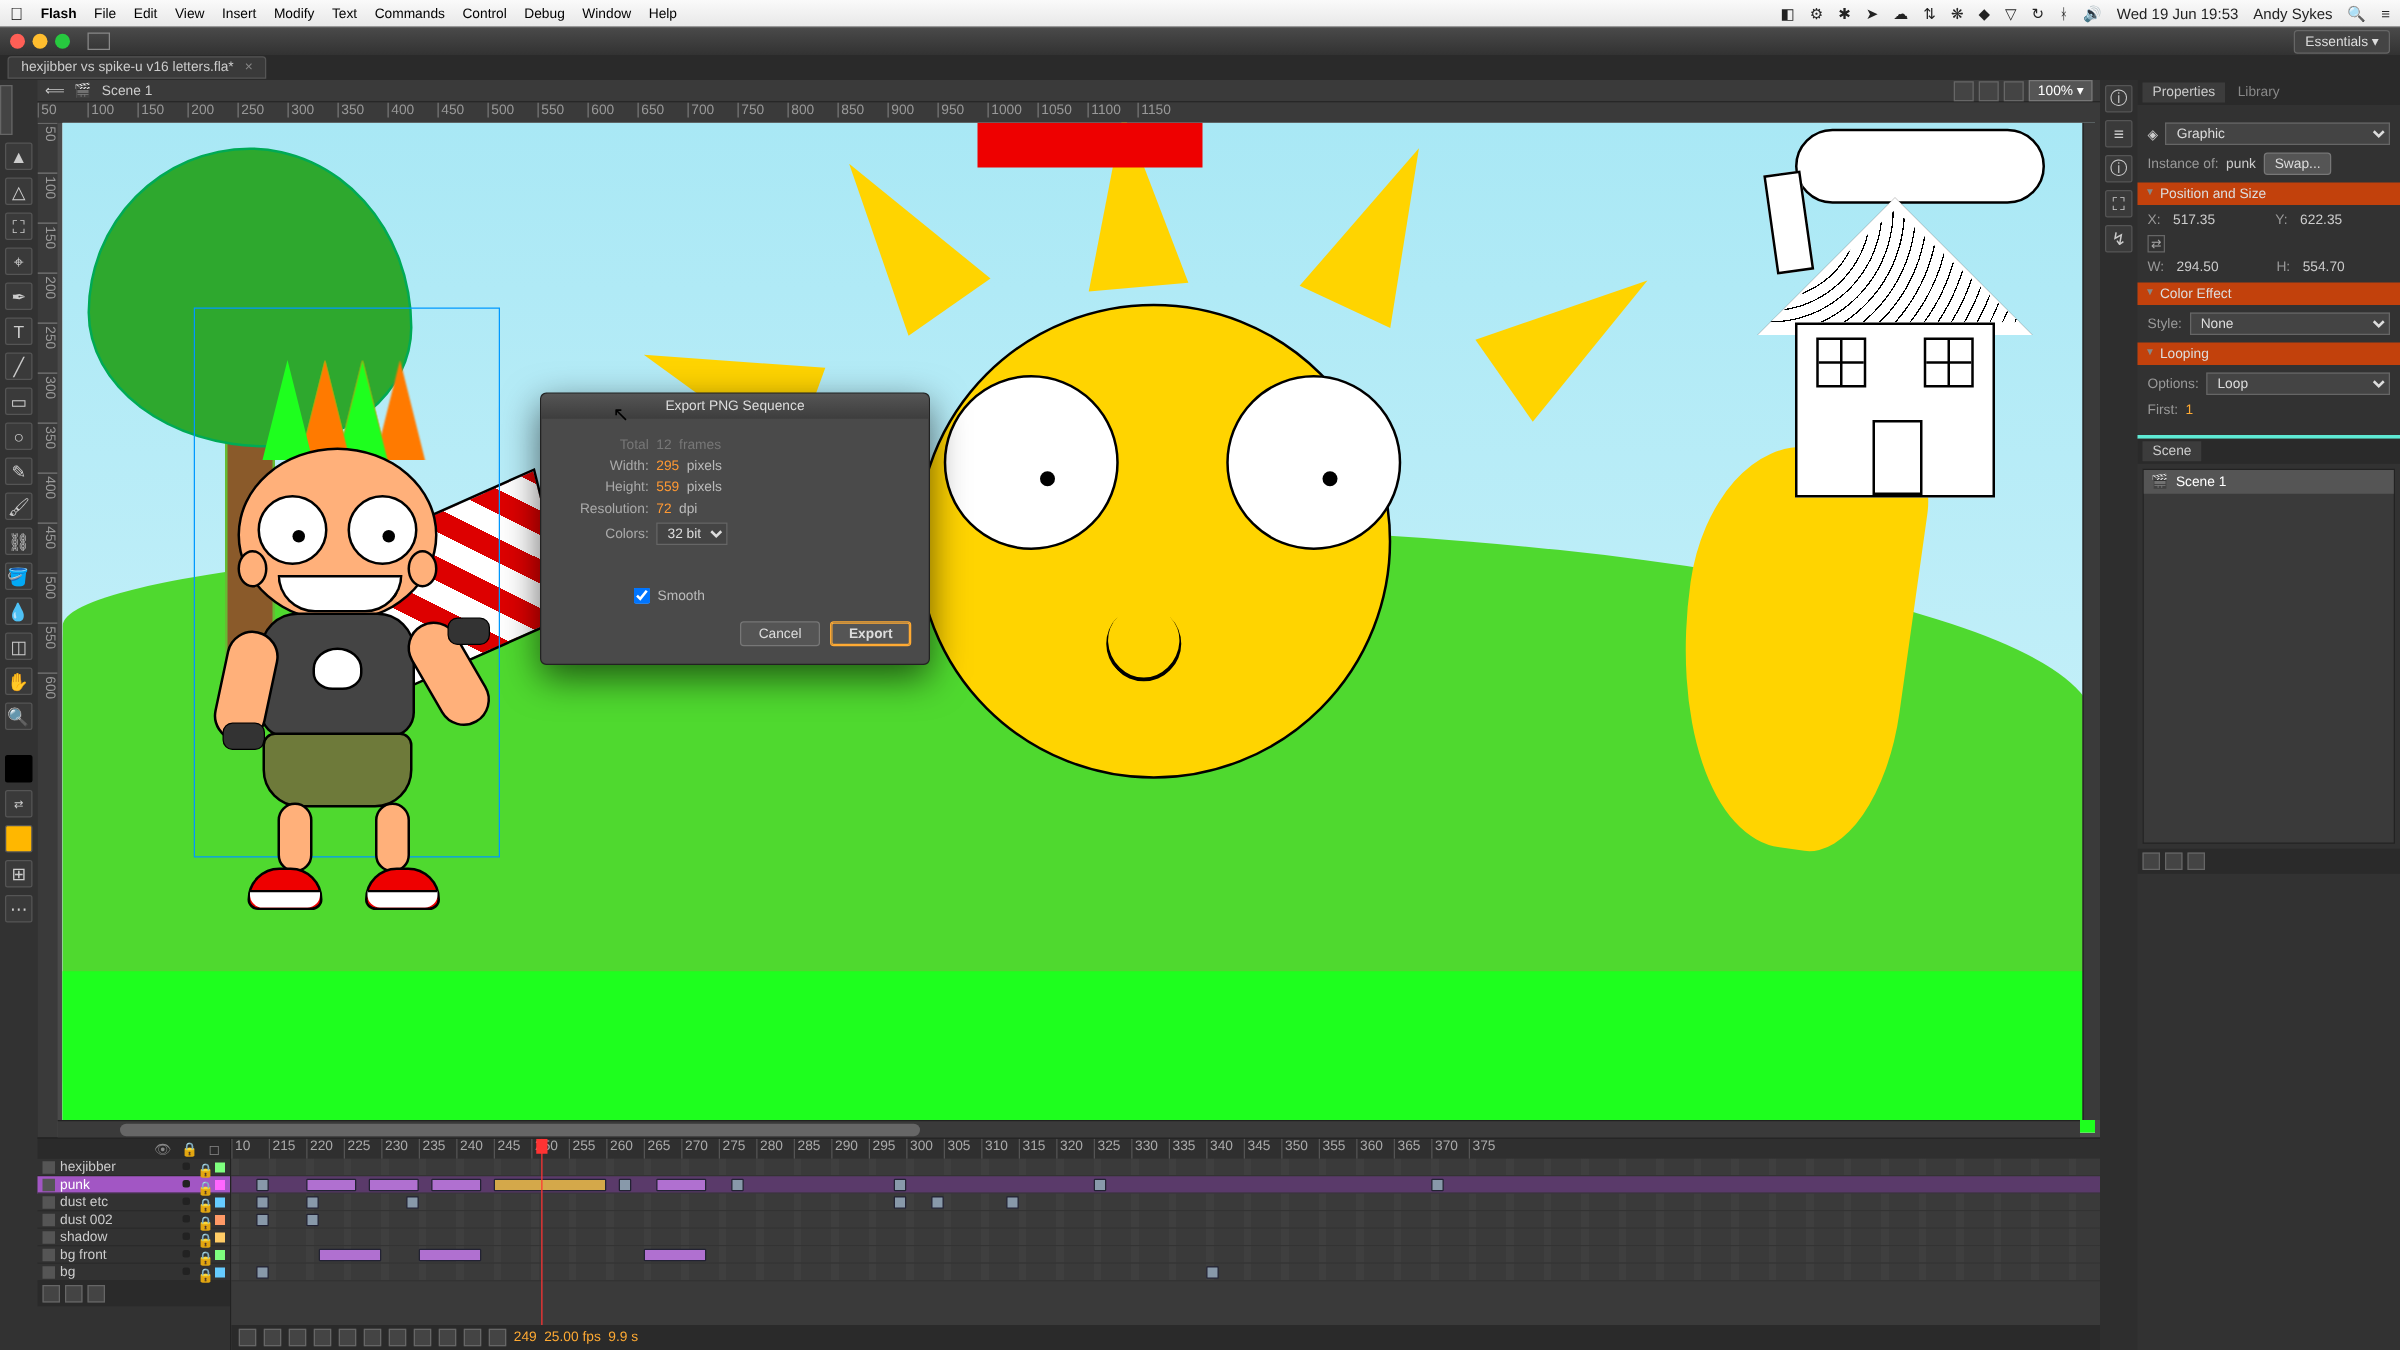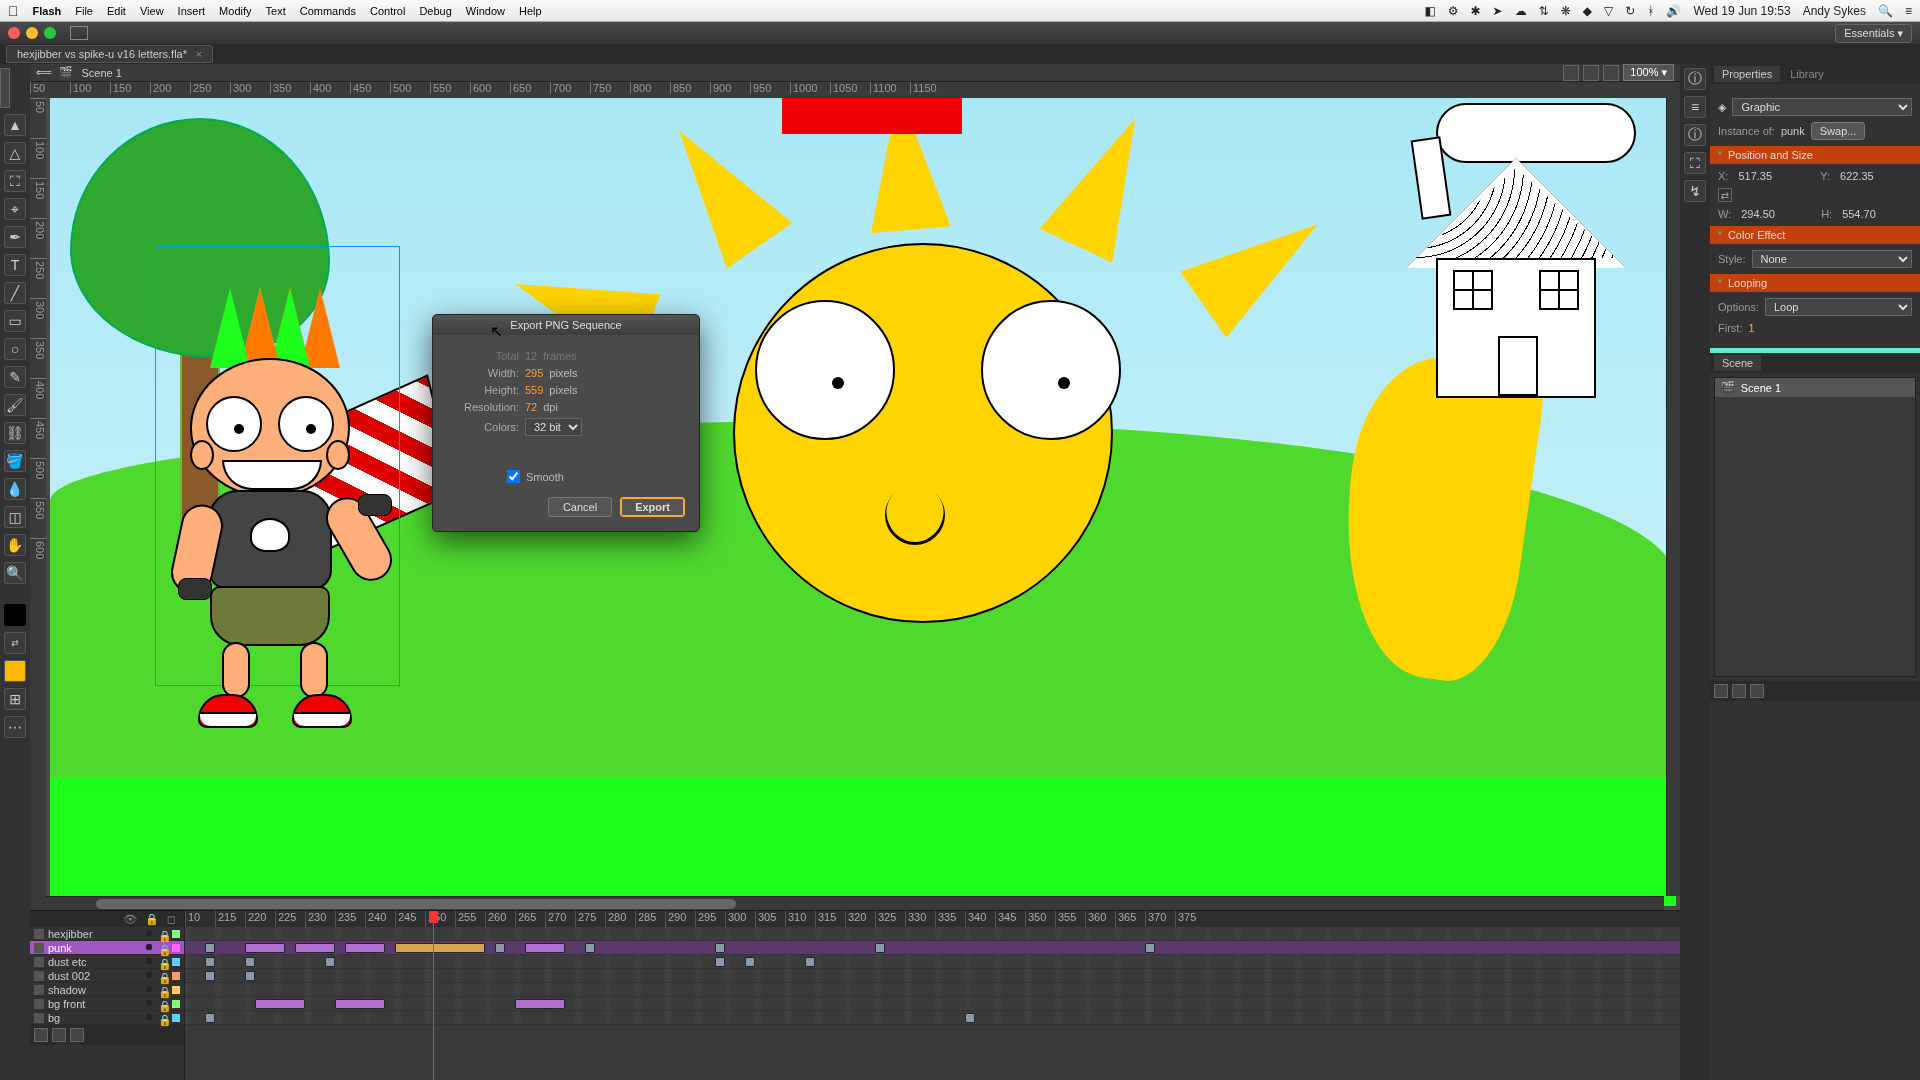--- a/index.html
+++ b/index.html
@@ -122,21 +122,21 @@
 .punk .shoe::after { content: ""; position: absolute; bottom: 0; left: 0; right: 0; height: 12px; background: #fff; border-top: 2px solid #000; border-radius: 0 0 10px 10px; }
 .punk .shoe.l { top: 396px; left: 48px; }
 .punk .shoe.r { top: 396px; right: 48px; }
 .punk .shadow { position: absolute; top: 418px; left: 40px; width: 200px; height: 30px; background: rgba(0,0,0,.25); border-radius: 50%; z-index: -1; }
 .picnic { position: absolute; top: 310px; left: 230px; width: 170px; height: 120px; background:
   repeating-linear-gradient(45deg, #d00 0 16px, #fff 16px 32px),
   repeating-linear-gradient(-45deg, #d00 0 16px, #fff 16px 32px);
   border: 2px solid #000; transform: rotate(-24deg) skewX(-10deg); }
 
 
-.dialog { position: absolute; left: 382px; top: 216px; width: 268px; background: #4a4a4a; border: 1px solid #222; box-shadow: 0 10px 30px rgba(0,0,0,.6); border-radius: 5px; }
+.dialog { position: absolute; left: 382px; top: 216px; width: 312px; background: #4a4a4a; border: 1px solid #222; box-shadow: 0 10px 30px rgba(0,0,0,.6); border-radius: 5px; }
 .dialog .titlebar { height: 20px; background: linear-gradient(#555, #3d3d3d); color: #ddd; text-align: center; line-height: 20px; border-radius: 5px 5px 0 0; font-size: 11px; position: relative; }
 .dialog .content { padding: 10px 14px 14px; color: #bbb; }
 .dialog .row { display: flex; align-items: center; gap: 6px; margin: 5px 0; }
 .dialog .row .lbl { width: 72px; text-align: right; color: #aaa; }
 .dialog .row .val { color: #ff9933; }
 .dialog .row.dim .lbl, .dialog .row.dim .unit { color: #777; }
 .dialog select { background: #444; color: #ddd; border: 1px solid #666; padding: 1px 4px; }
 .dialog .check { display: flex; align-items: center; gap: 6px; margin-left: 60px; margin-top: 34px; }
 .dialog .buttons { display: flex; justify-content: flex-end; gap: 8px; margin-top: 14px; }
 .dialog button { background: #555; color: #ddd; border: 1px solid #777; padding: 3px 14px; border-radius: 3px; }
@@ -185,21 +185,21 @@
 .prop-panel { padding: 8px; color: #ccc; }
 .prop-row { display: flex; align-items: center; gap: 6px; margin: 6px 0; }
 .prop-row .lbl { color: #999; }
 .prop-row select, .prop-row input { background: #444; color: #ddd; border: 1px solid #666; padding: 1px 4px; flex: 1; }
 .prop-row .num { color: #ffaa33; }
 .section-head { background: #c2410c; color: #ddd; padding: 3px 6px; margin: 6px -8px; display: flex; gap: 4px; }
 .section-head::before { content: "▼"; font-size: 8px; color: #888; }
 .swap-btn { background: #555; color: #ddd; border: 1px solid #777; padding: 2px 8px; border-radius: 3px; }
 .xy-grid { display: grid; grid-template-columns: auto 1fr auto 1fr; gap: 4px 10px; align-items: center; }
 .xy-grid .l { text-align: right; color: #999; }
-.scene-panel { border-top: 5px solid #5eead4; text-align: right; }
+.scene-panel { border-top: 3px solid #5eead4; text-align: right; }
 .scene-list { background: #3a3a3a; margin: 4px; height: 300px; border: 1px solid #222; }
 .scene-item { padding: 3px 6px; background: #555; color: #fff; display: flex; align-items: center; gap: 6px; }
 .link-icn { width: 14px; height: 14px; border: 1px solid #666; display: inline-flex; align-items: center; justify-content: center; color: #aaa; font-size: 10px; }
 </style>
 </head>
 <body>
 
 <div class="mac-menubar">
   <div class="left">
     <span class="apple"></span>
@@ -596,20 +596,36 @@
                 <div class="kf mg" style="left: 70px; width: 50px;"></div>
                 <div class="kf mg" style="left: 150px; width: 50px;"></div>
                 <div class="kf mg" style="left: 330px; width: 50px;"></div>
               </div>
               <div class="tl-row">
                 <div class="kf" style="left: 20px; width: 10px;"></div>
                 <div class="kf" style="left: 780px; width: 10px;"></div>
               </div>
             </div>
           <div class="playhead"></div>
+          <div class="tl-footer" style="position:absolute;bottom:0;left:0;right:0">
+            <div class="sp"></div>
+            <div class="sp"></div>
+            <div class="sp"></div>
+            <div class="sp"></div>
+            <div class="sp"></div>
+            <div class="sp"></div>
+            <div class="sp"></div>
+            <div class="sp"></div>
+            <div class="sp"></div>
+            <div class="sp"></div>
+            <div class="sp"></div>
+            <span class="val">249</span>
+            <span class="val">25.00 fps</span>
+            <span class="val">9.9 s</span>
+          </div>
         </div>
       </div>
     </div>
   </div>
 
   <div class="right-col">
     <div class="icon-strip">
       <div class="tool">ⓘ</div>
       <div class="tool">≡</div>
       <div class="tool">ⓘ</div>

